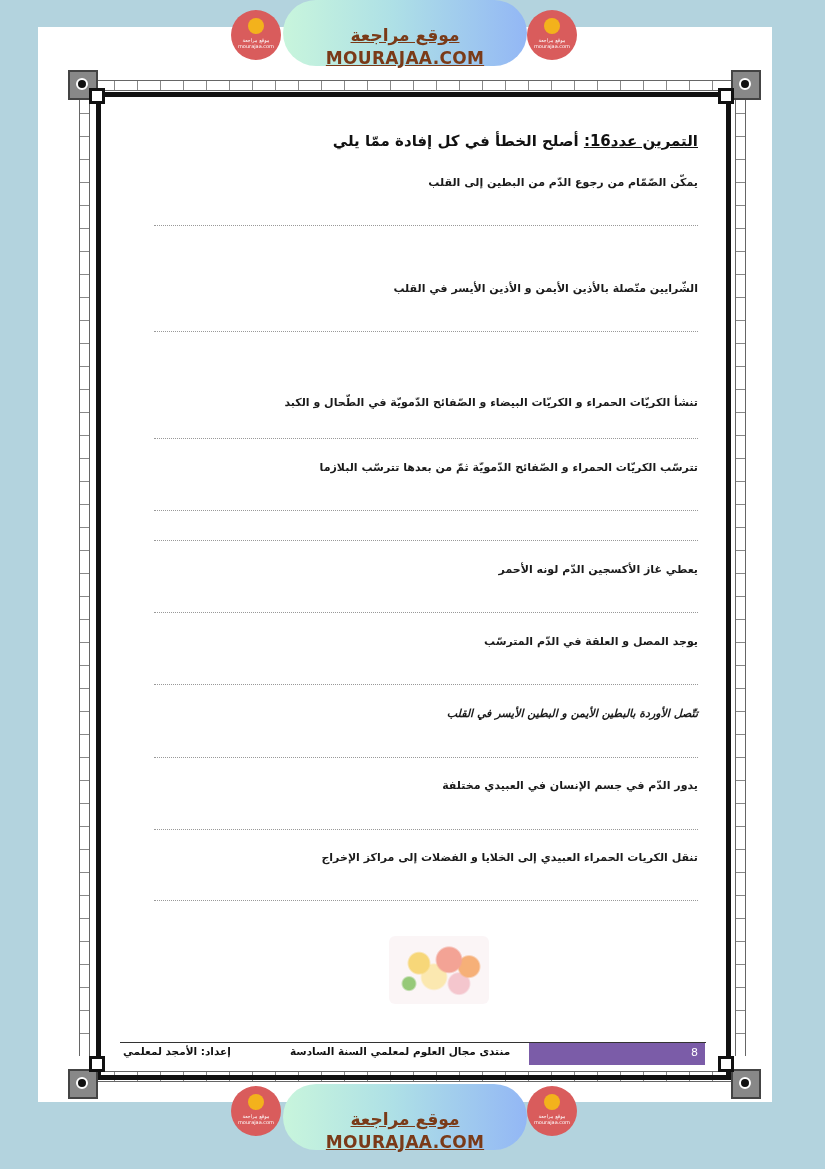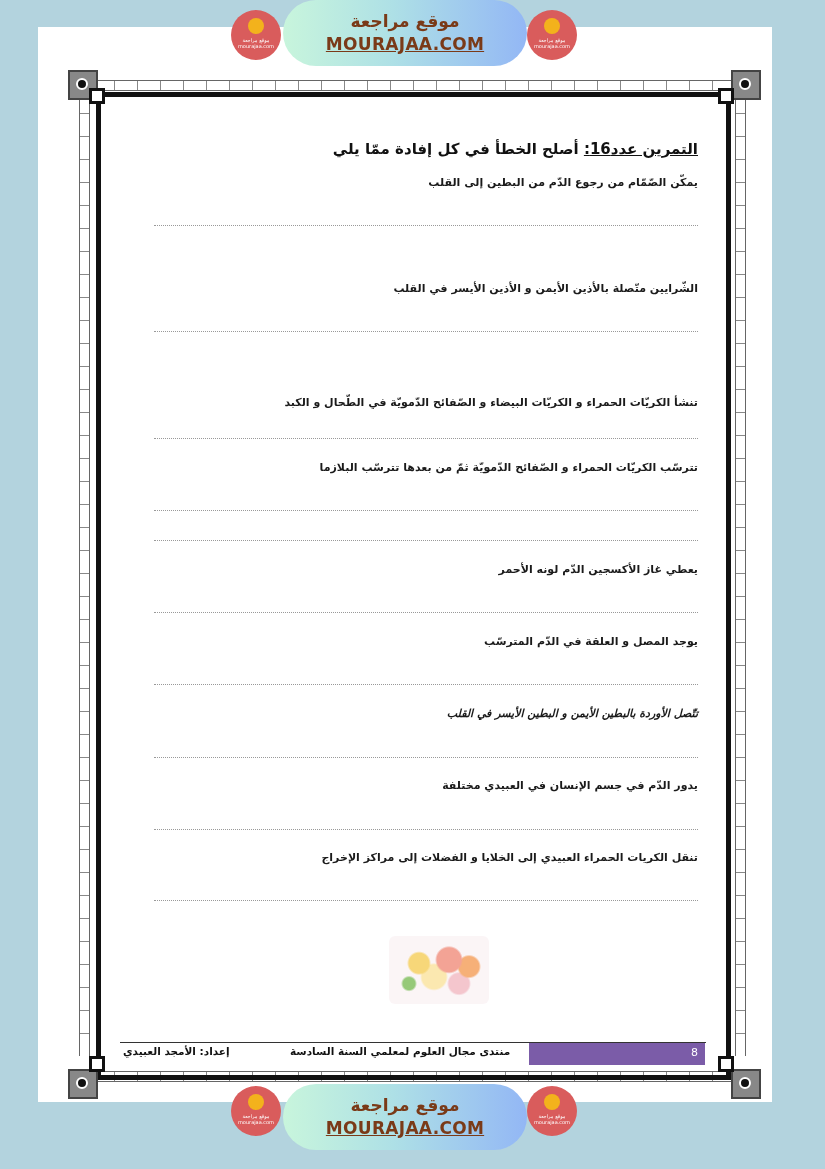--- a/index.html
+++ b/index.html
@@ -41,22 +41,22 @@
 
   
   .banner {
     position:absolute; left:283px; width:244px; height:66px; border-radius:33px;
     background:linear-gradient(90deg,#c8f5dc 0%,#aee0e6 45%,#93b7f5 100%);
     text-align:center;
   }
   .banner-top { top:0px; }
   .banner-bottom { top:1084px; }
   .banner .ar {
-    display:block; margin-top:10px; font-size:17px; font-weight:bold; color:#7a3a18;
-    line-height:22px;
+    display:block; margin-top:24px; font-size:17px; font-weight:bold; color:#7a3a18;
+    text-decoration:underline; line-height:22px;
   }
   .banner .en {
     display:block; font-family:"DejaVu Sans", sans-serif; font-size:17px; font-weight:bold;
     color:#7a3a18; text-decoration:underline; letter-spacing:0.3px; line-height:24px;
   }
   .badge {
     position:absolute; width:50px; height:50px; border-radius:50%; background:#d95c5c;
     text-align:center;
   }
   .badge .dot {
@@ -67,21 +67,21 @@
     position:absolute; left:0; right:0; top:27px; font-size:5px; color:#fff; line-height:6px;
   }
   .b-tl { left:231px; top:10px; } .b-tr { left:527px; top:10px; }
   .b-bl { left:231px; top:1086px; } .b-br { left:527px; top:1086px; }
 
   
   .content {
     position:absolute; left:150px; top:120px; width:548px;
     direction:rtl; font-family:"DejaVu Sans", sans-serif; color:#111;
   }
-  .title { position:absolute; right:0; top:20px; font-size:15px; font-weight:bold; white-space:nowrap; }
+  .title { position:absolute; right:0; top:12px; font-size:15px; font-weight:bold; white-space:nowrap; }
   .title .lbl { text-decoration:underline; }
   .item { position:absolute; right:0; font-size:11px; font-weight:bold; white-space:nowrap; color:#1a1a1a; }
   .dots {
     position:absolute; left:4px; right:0; height:0;
     border-top:1px dotted #999;
   }
   .flower {
     position:absolute; left:389px; top:936px; width:100px; height:68px;
     background:
       radial-gradient(circle at 30% 40%, #f7d36b 0 10px, transparent 12px),
@@ -173,21 +173,21 @@
   <div class="dots" style="top:780px;"></div>
 </div>
 
 <div class="flower"></div>
 
 <div class="footer-line"></div>
 <div class="footer-bar">
   <span>8</span>
 </div>
 <div class="footer-text ft-forum">منتدى مجال العلوم لمعلمي السنة السادسة</div>
-<div class="footer-text ft-author">إعداد: الأمجد العبيدي</div>
+<div class="footer-text ft-author">إعداد: الأمجد لمعلمي</div>
 
 <div class="badge b-bl">
   <div class="dot"></div>
   <div class="txt">موقع مراجعة mourajaa.com</div>
 </div>
 <div class="banner banner-bottom">
   <span class="ar">موقع مراجعة</span>
   <span class="en">MOURAJAA.COM</span>
 </div>
 <div class="badge b-br">

